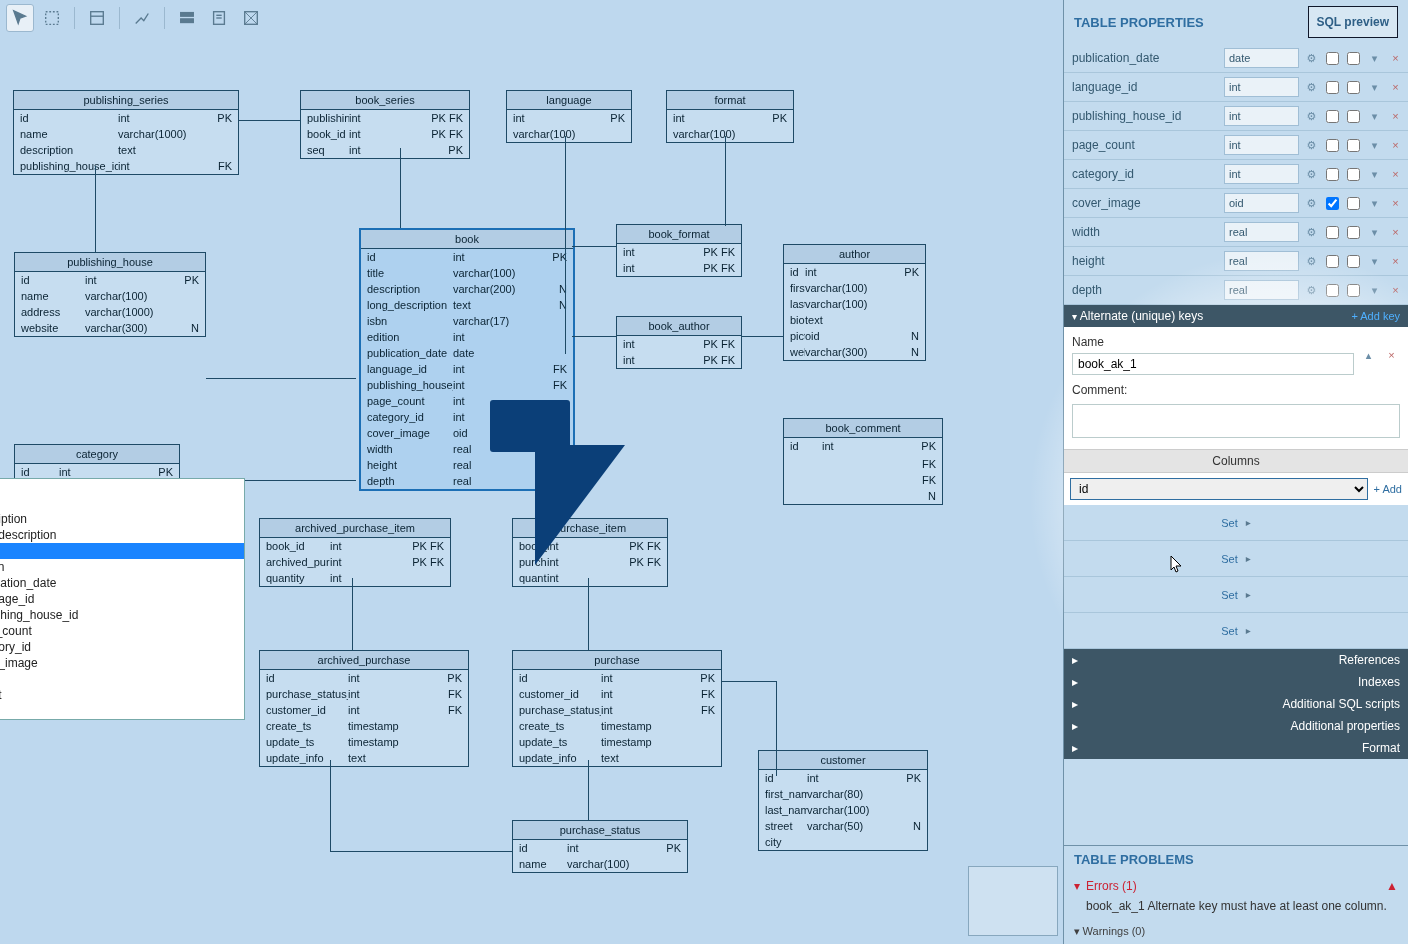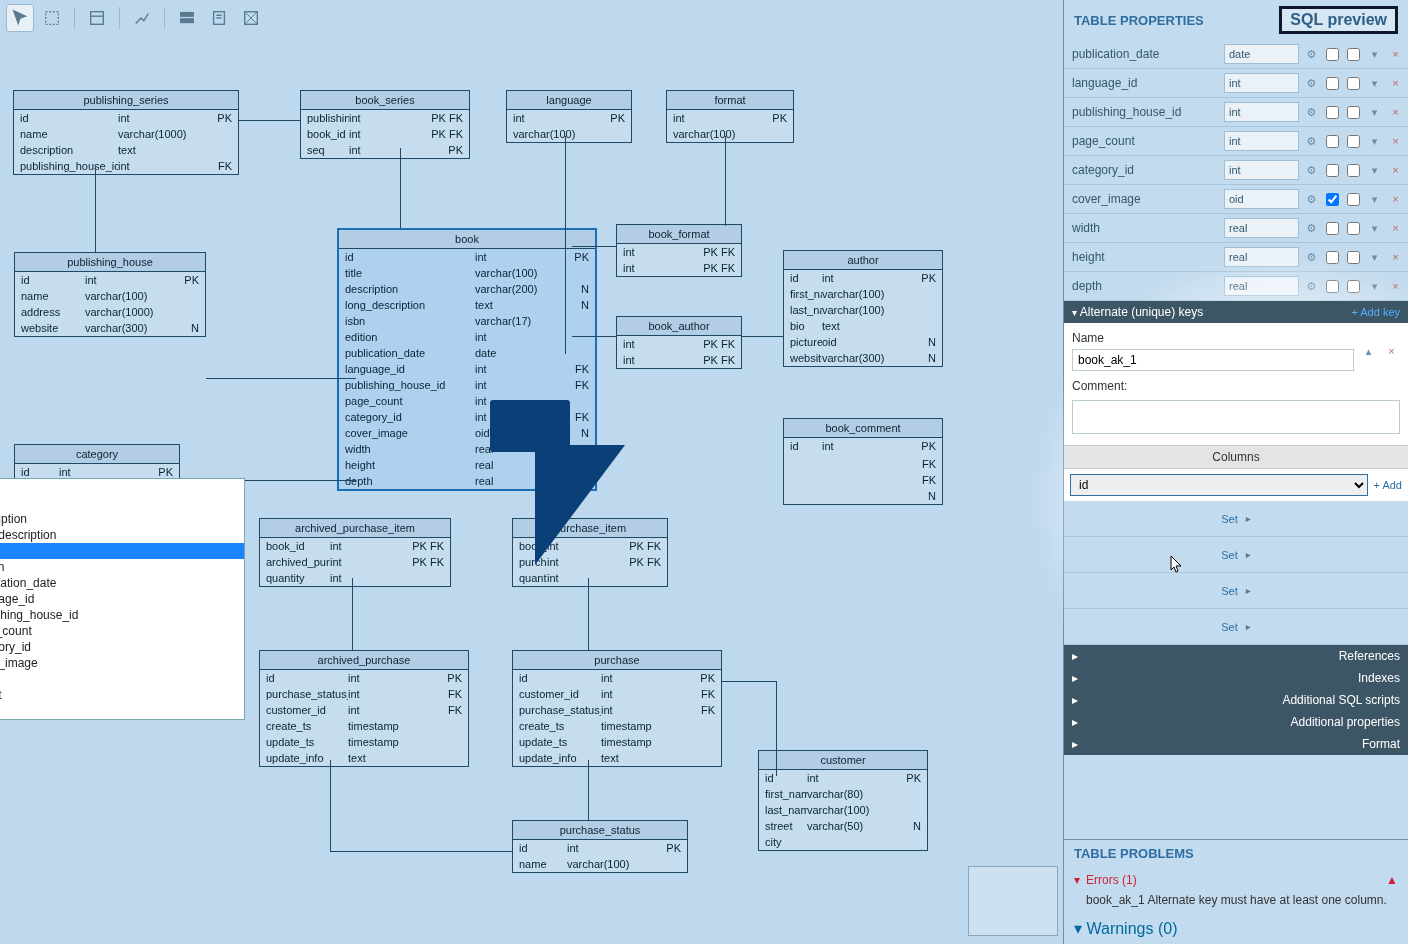--- a/index.html
+++ b/index.html
@@ -23,21 +23,21 @@
   
   .wire{position:absolute;background:#1e4a66}
   .wire.h{height:1px}
   .wire.v{width:1px}
   
   .bubble{position:absolute;background:#0b3f78;color:#fff;font-size:18px;padding:26px 40px;border-radius:3px;font-weight:500}
   .bubble .tail{position:absolute;right:-55px;top:45px;width:0;height:0;border-top:0 solid transparent;border-bottom:120px solid transparent;border-left:90px solid #0b3f78}
   
   .rpanel{position:absolute;right:0;top:0;width:345px;bottom:0;border-left:1px solid #6f91a8;background:#c3dbee;display:flex;flex-direction:column;overflow:hidden}
   .panel-title{padding:6px 10px;color:#2f6ea1;font-weight:bold;font-size:13px;display:flex;justify-content:space-between;align-items:center;background:#c3dbee}
-  .sql-btn{background:#d7e7f3;border:3px solid #0f172a;padding:2px 8px;font-size:16px;color:#2e5f86;cursor:pointer}
+  .sql-btn{background:#d7e7f3;border:1px solid #0f172a;padding:8px 8px;font-size:12px;color:#2e5f86;cursor:pointer}
   .proprow{display:flex;align-items:center;height:29px;border-bottom:1px solid #a9c6db;padding:0 4px 0 8px;gap:4px}
   .proprow .pname{flex:1;color:#33586f;font-size:12px;white-space:nowrap;overflow:hidden}
   .proprow .ptype{width:75px;height:20px;background:#eaf2f8;border:1px solid #a0bed5;padding:2px 4px;font-size:11px;color:#33586f}
   .pico{width:17px;height:17px;display:flex;align-items:center;justify-content:center;color:#6b8ea7;font-size:11px;cursor:pointer}
   .pico input{margin:0}
   .section-head{background:#3d5666;color:#fff;font-size:12px;padding:4px 8px;display:flex;align-items:center;justify-content:space-between}
   .section-head .add{color:#4fb0ff;font-size:11px;cursor:pointer}
   .akform{padding:8px;background:#fff;font-size:12px;color:#333}
   .akform label{display:block;margin-bottom:4px;color:#333}
   .txt{width:100%;border:1px solid #bcc;background:#fff;padding:3px 5px;font-size:12px}
@@ -58,21 +58,21 @@
   .refrow .set{color:#2f6ea1;font-size:11px;cursor:pointer}
   .refrow .caret{color:#5a7a90;margin-left:8px;font-size:10px}
   
   .spot{position:absolute;right:-140px;top:230px;width:540px;height:540px;border-radius:50%;
         background:radial-gradient(circle at center, rgba(255,255,255,.9) 0%, rgba(255,255,255,.75) 38%, rgba(255,255,255,0) 65%);
         pointer-events:none;z-index:2}
   .z3{position:relative;z-index:3}
   .problems{border-top:1px solid #6f91a8}
   .problems .errln{color:#c23;padding:6px 10px;font-size:12px;display:flex;align-items:center;gap:6px}
   .problems .errtxt{padding:0 10px 6px 22px;color:#333;font-size:12px}
-  .problems .warnln{color:#0369a1;padding:6px 10px;font-size:16px}
+  .problems .warnln{color:#404040;padding:6px 10px;font-size:11px}
   .thumb{position:absolute;right:350px;bottom:8px;width:90px;height:70px;border:1px solid #7a9cb3;background:#d2e4f2;opacity:.8}
 </style>
 </head>
 <body>
 
 <div class="spot"></div>
 
 <div class="toolbar">
   <div class="tool active">
       <svg viewBox="0 0 20 20">
@@ -203,21 +203,21 @@
         <span class="c1">address</span>
         <span class="c2">varchar(1000)</span>
         <span class="c3"></span>
       </div>
       <div class="erow">
         <span class="c1">website</span>
         <span class="c2">varchar(300)</span>
         <span class="c3">N</span>
       </div>
     </div>
-    <div class="entity hl" style="left: 337px; top: 190px; width: 260px;">
+    <div class="entity hl" style="left: 359px; top: 190px; width: 216px;">
       <div class="ehead">book</div>
       <div class="erow">
         <span class="c1">id</span>
         <span class="c2">int</span>
         <span class="c3">PK</span>
       </div>
       <div class="erow">
         <span class="c1">title</span>
         <span class="c2">varchar(100)</span>
         <span class="c3"></span>
@@ -294,21 +294,21 @@
         <span class="c1">book_id</span>
         <span class="c2">int</span>
         <span class="c3">PK FK</span>
       </div>
       <div class="erow">
         <span class="c1">format_id</span>
         <span class="c2">int</span>
         <span class="c3">PK FK</span>
       </div>
     </div>
-    <div class="entity" style="left: 783px; top: 212px; width: 160px;">
+    <div class="entity" style="left: 783px; top: 206px; width: 143px;">
       <div class="ehead">author</div>
       <div class="erow">
         <span class="c1">id</span>
         <span class="c2">int</span>
         <span class="c3">PK</span>
       </div>
       <div class="erow">
         <span class="c1">first_name</span>
         <span class="c2">varchar(100)</span>
         <span class="c3"></span>

